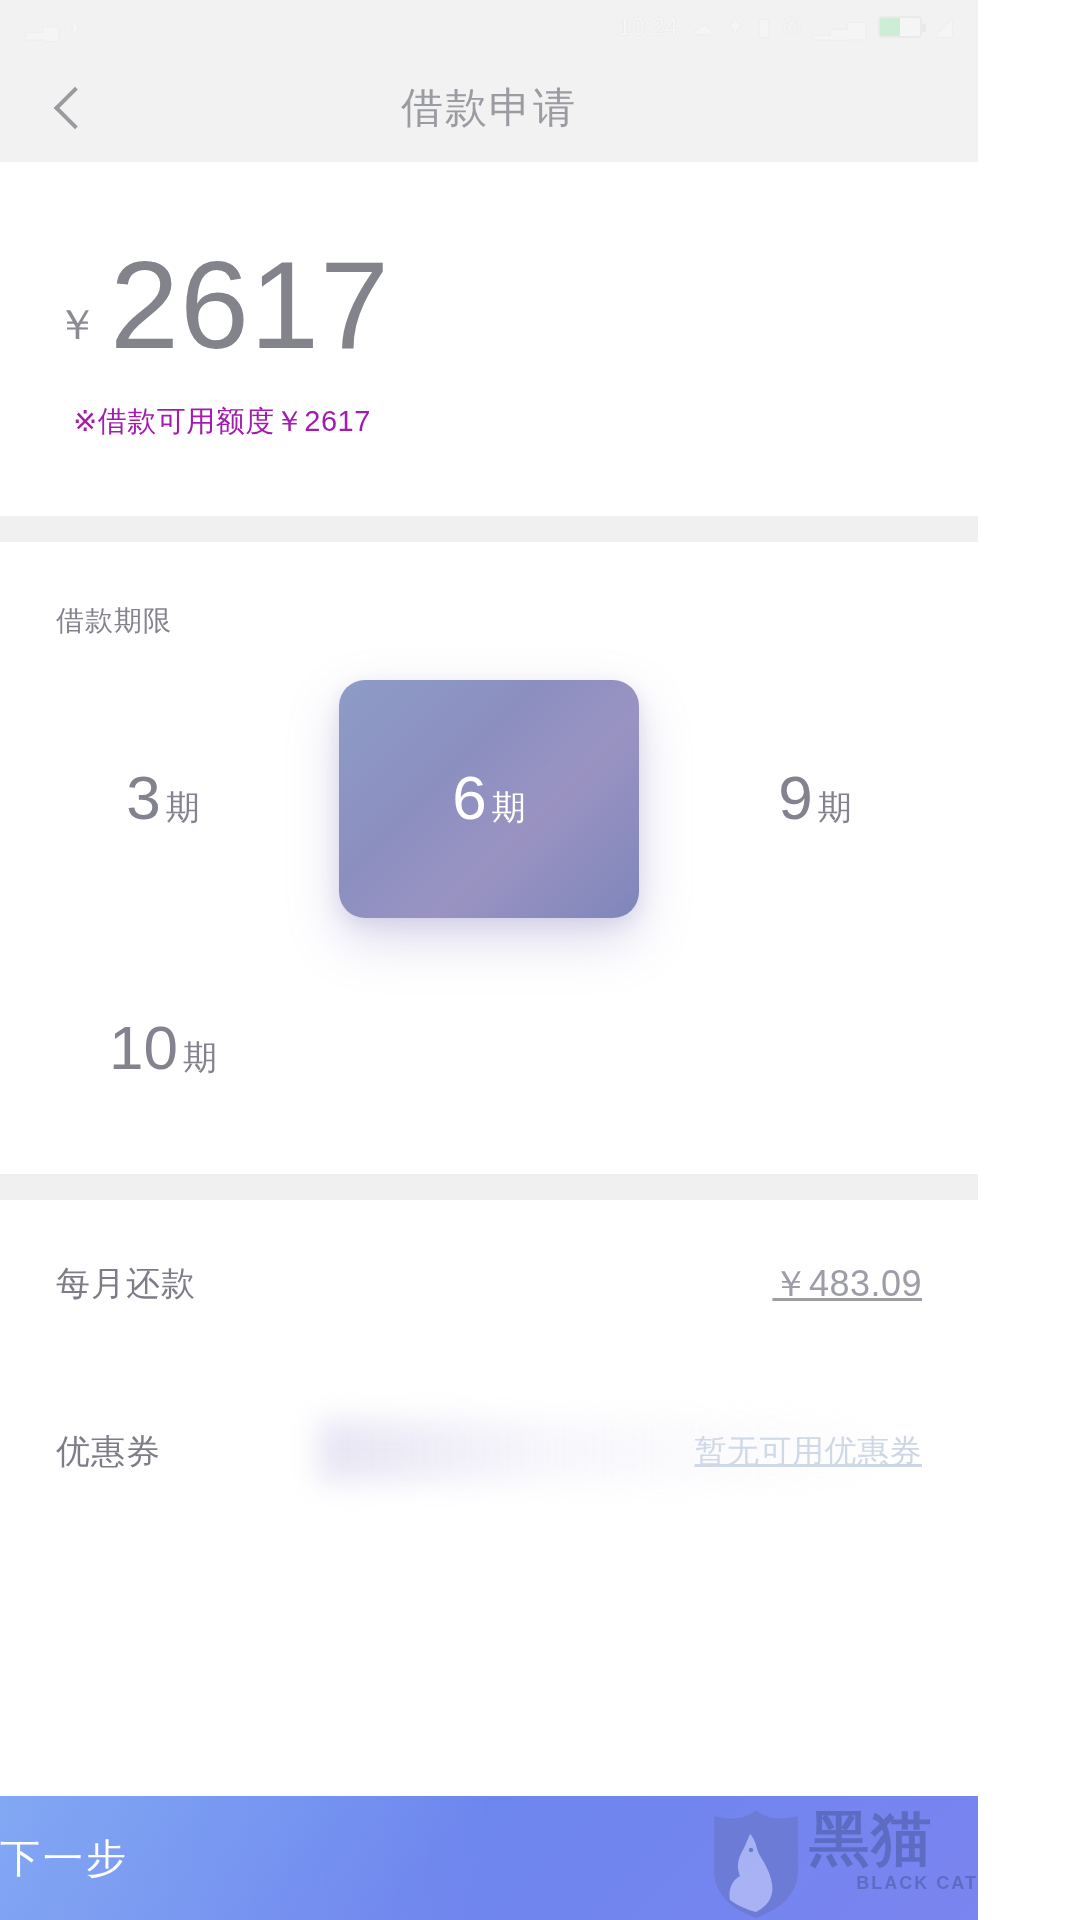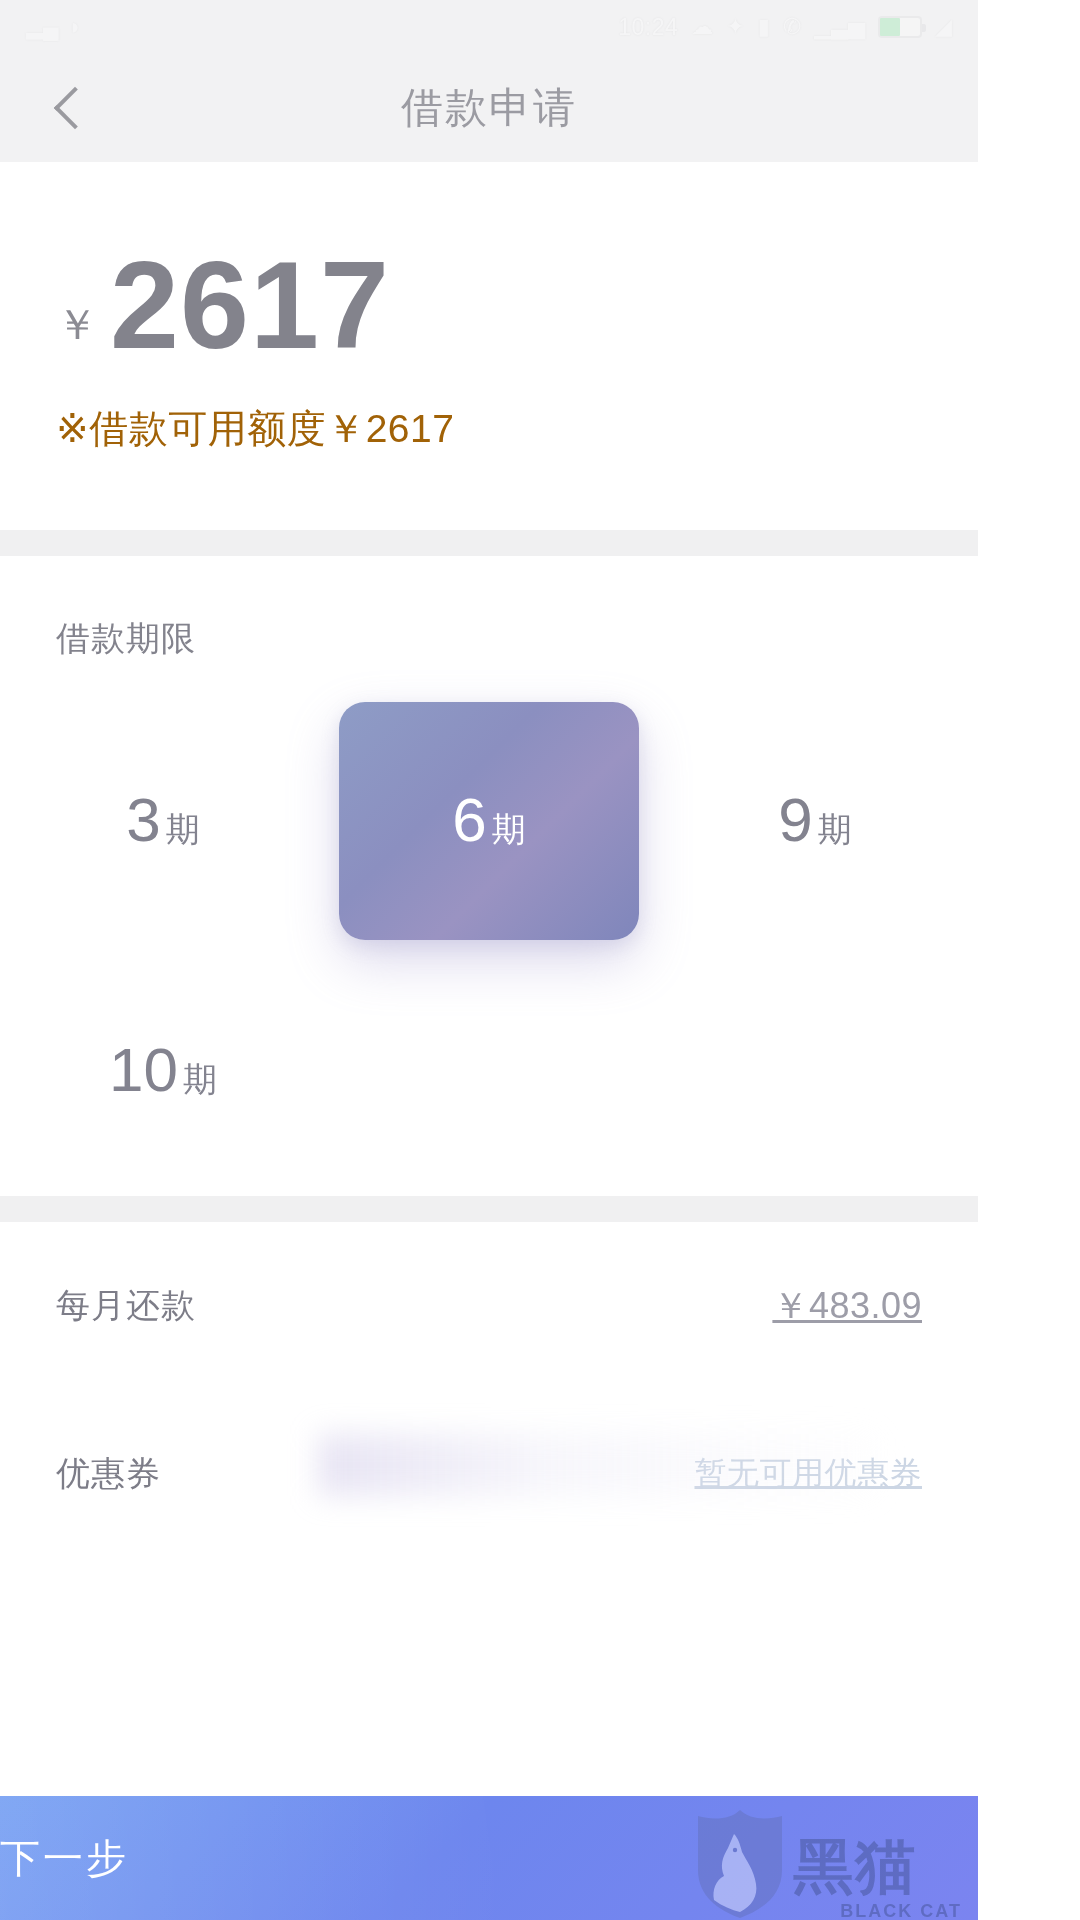--- a/index.html
+++ b/index.html
@@ -141,47 +141,48 @@
   .yen-sym {
     font-size: 42px;
     color: #8b8b93;
     margin-bottom: 16px;
     margin-right: 12px;
     font-weight: 400;
   }
   .amount-value {
     font-size: 124px;
     color: #83838c;
-    font-weight: 700;
+    font-weight: 400;
     letter-spacing: 1px;
     line-height: 0.92;
     text-align: right;
   }
   .amount-note {
     margin-top: 40px;
-    font-size: 39px;
-    color: #a16207;
+    font-size: 29px;
+    color: #a21caf;
     letter-spacing: 0.5px;
+    margin-left: 17px;
   }
 
   .gap-band {
     height: 26px;
     background: #f0f0f1;
     flex: none;
   }
 
   
   .term-panel {
     background: #ffffff;
     flex: none;
     padding: 60px 0 0 0;
     position: relative;
   }
   .section-label {
-    font-size: 34px;
+    font-size: 28px;
     color: #83838d;
     padding-left: 56px;
     letter-spacing: 1px;
     font-weight: 400;
   }
   .term-grid {
     margin-top: 34px;
     display: grid;
     grid-template-columns: repeat(3, 1fr);
     grid-auto-rows: 250px;
@@ -296,24 +297,24 @@
     font-size: 40px;
     color: #ffffff;
     letter-spacing: 3px;
     position: relative;
     z-index: 2;
   }
 
   
   .watermark {
     position: absolute;
-    right: 16px;
+    right: 0px;
     bottom: 0px;
     display: flex;
-    align-items: flex-end;
+    align-items: flex-start;
     gap: 7px;
     opacity: 0.42;
     pointer-events: none;
     z-index: 3;
   }
   .wm-shield { width: 92px; height: 112px; display:block; }
   .wm-texts { display: flex; flex-direction: column; line-height: 1; }
   .wm-cn {
     font-size: 60px;
     color: #3b4a86;

